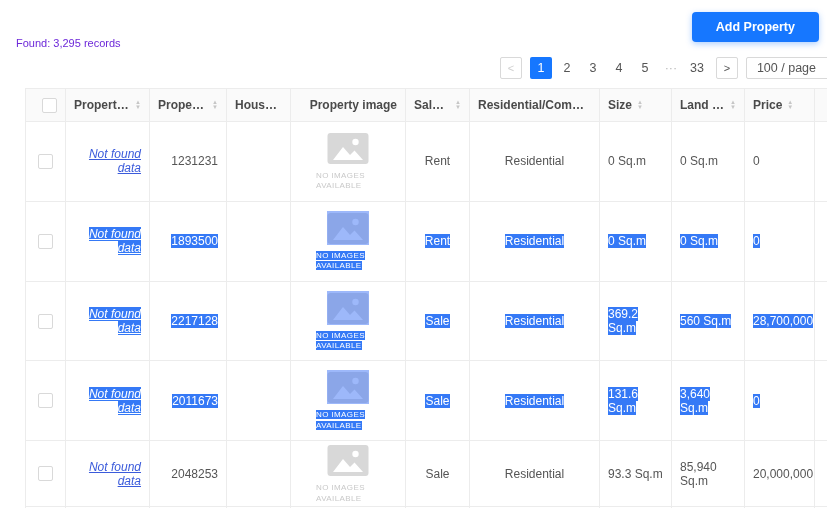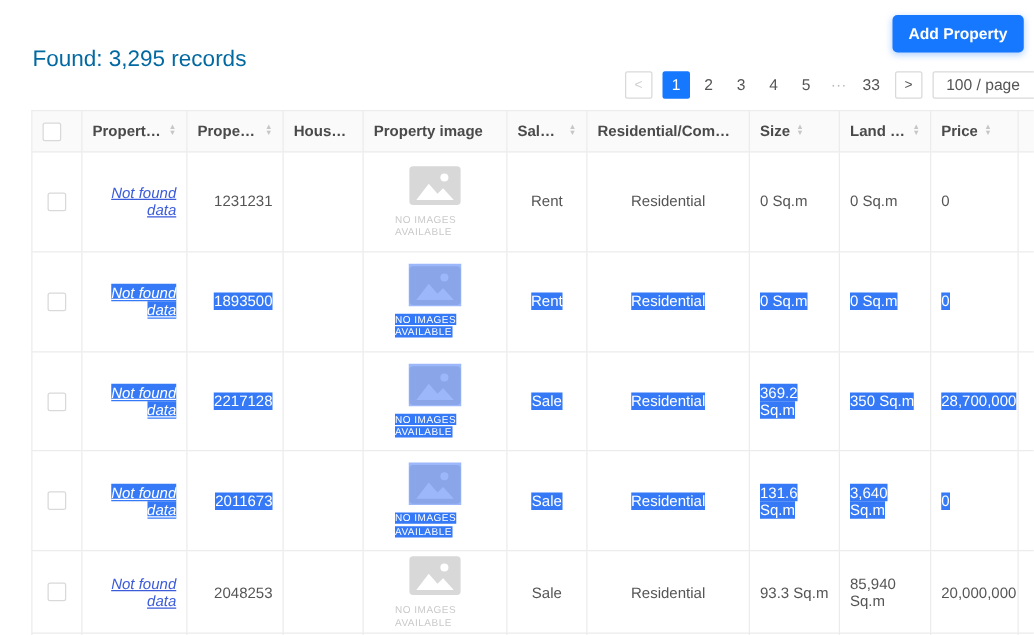--- a/index.html
+++ b/index.html
@@ -1,22 +1,22 @@
 <!DOCTYPE html>
 <html style="--accent: #1677ff; --selection: #3579f6; --link: #3b5bdb;"><head>
 <meta charset="utf-8">
 <style>
   :root { --accent:#1677ff; --selection:#3579f6; --link:#3b5bdb; }
   * { box-sizing:border-box; margin:0; padding:0; }
   html,body { width:827px; height:508px; overflow:hidden; background:#fff;
     font-family:"Liberation Sans", sans-serif; }
   .stage { position:relative; width:827px; height:508px; }
 
-  .found-text { position:absolute; top:37px; left:26px; font-size:18px; color:#0369a1; }
-  .add-btn { position:absolute; top:12px; right:8px; height:30px; padding:0 13px;
+  .found-text { position:absolute; top:37px; left:16px; font-size:11px; color:#6d28d9; }
+  .add-btn { position:absolute; top:12px; right:8px; height:30px; padding:0 24px;
     background:var(--accent); color:#fff; border:none; border-radius:4px;
     font-size:12.5px; font-weight:bold; font-family:inherit; cursor:pointer;
     box-shadow:0 2px 6px rgba(22,119,255,.35); }
 
   .pagination { position:absolute; top:57px; right:-16px; display:flex; align-items:center; gap:8px; }
   .pg-arrow { width:22px; height:22px; border:1px solid #d9d9d9; border-radius:2px; background:#fff;
     font-size:11px; color:#555; display:flex; align-items:center; justify-content:center;
     cursor:pointer; font-family:inherit; }
   .pg-arrow.disabled { color:#cfcfcf; }
   .pg-pages { display:flex; align-items:center; gap:4px; }
@@ -28,21 +28,21 @@
   .pg-size { height:22px; border:1px solid #d9d9d9; border-radius:2px; background:#fff;
     padding:0 26px 0 10px; font-size:12.5px; color:#555; font-family:inherit; cursor:pointer;
     white-space:nowrap; }
 
   .table-wrap { position:absolute; top:88px; left:25px; }
   table { border-collapse:collapse; table-layout:fixed; width:849px; background:#fff; }
   th, td { border:1px solid #ececec; }
   thead th { background:#fafafa; height:33px; padding:4px 8px; }
   .th-wrap { display:flex; align-items:center; gap:5px; }
   .th-wrap.align-left { justify-content:flex-start; }
-  .th-wrap.align-center { justify-content:flex-start; }
+  .th-wrap.align-center { justify-content:flex-end; }
   .th-wrap.align-right { justify-content:flex-start; }
   .th-label { font-size:12px; font-weight:bold; color:#4a4a4a; white-space:nowrap;
     overflow:hidden; text-overflow:ellipsis; }
   .sorter { display:flex; flex-direction:column; align-items:center; flex:none; cursor:pointer; }
   .sorter i { font-style:normal; font-size:6px; line-height:5px; color:#c6c6c6; }
 
   tbody td { padding:9px 8px; vertical-align:middle; font-size:12px; color:#555; }
   tbody tr:nth-child(5) td, tbody tr:nth-child(6) td { padding-top:2px; padding-bottom:2px; }
   td.align-right { text-align:left; }
   td.align-center { text-align:center; }
@@ -213,21 +213,21 @@
             <td class="align-left col-id"><span class="sel">2217128</span></td>
             <td class="align-left col-house_no"></td>
             <td class="align-center col-image"><div class="img-ph"><span class="icon-wrap"><svg width="42" height="34" viewBox="0 0 42 34">
                     <rect x="0.5" y="2" width="41" height="31" rx="3" fill="#d8d8d8"></rect>
                     <circle cx="28.5" cy="11" r="3.2" fill="#ffffff"></circle>
                     <path d="M6 29 L16 16 L23 24 L27.5 19.5 L36 29 Z" fill="#ffffff"></path>
                   </svg></span><div class="ph-text"><span class="sel">NO IMAGES AVAILABLE</span></div></div></td>
             <td class="align-center col-sale_rent"><span class="sel">Sale</span></td>
             <td class="align-center col-type"><span class="sel">Residential</span></td>
             <td class="align-right col-size"><span class="sel">369.2 Sq.m</span></td>
-            <td class="align-right col-land_size"><span class="sel">350 Sq.m</span></td>
+            <td class="align-right col-land_size"><span class="sel">560 Sq.m</span></td>
             <td class="align-right col-price"><span class="sel">28,700,000</span></td>
             <td class="align-left col-extra"></td>
           </tr>
           <tr class="row selected">
             <td class="align-center col-checkbox"><input type="checkbox" style=""></td>
             <td class="align-left col-title"><a class="link" href="#"><span class="sel">Not found data</span></a></td>
             <td class="align-left col-id"><span class="sel">2011673</span></td>
             <td class="align-left col-house_no"></td>
             <td class="align-center col-image"><div class="img-ph"><span class="icon-wrap"><svg width="42" height="34" viewBox="0 0 42 34">
                     <rect x="0.5" y="2" width="41" height="31" rx="3" fill="#d8d8d8"></rect>

